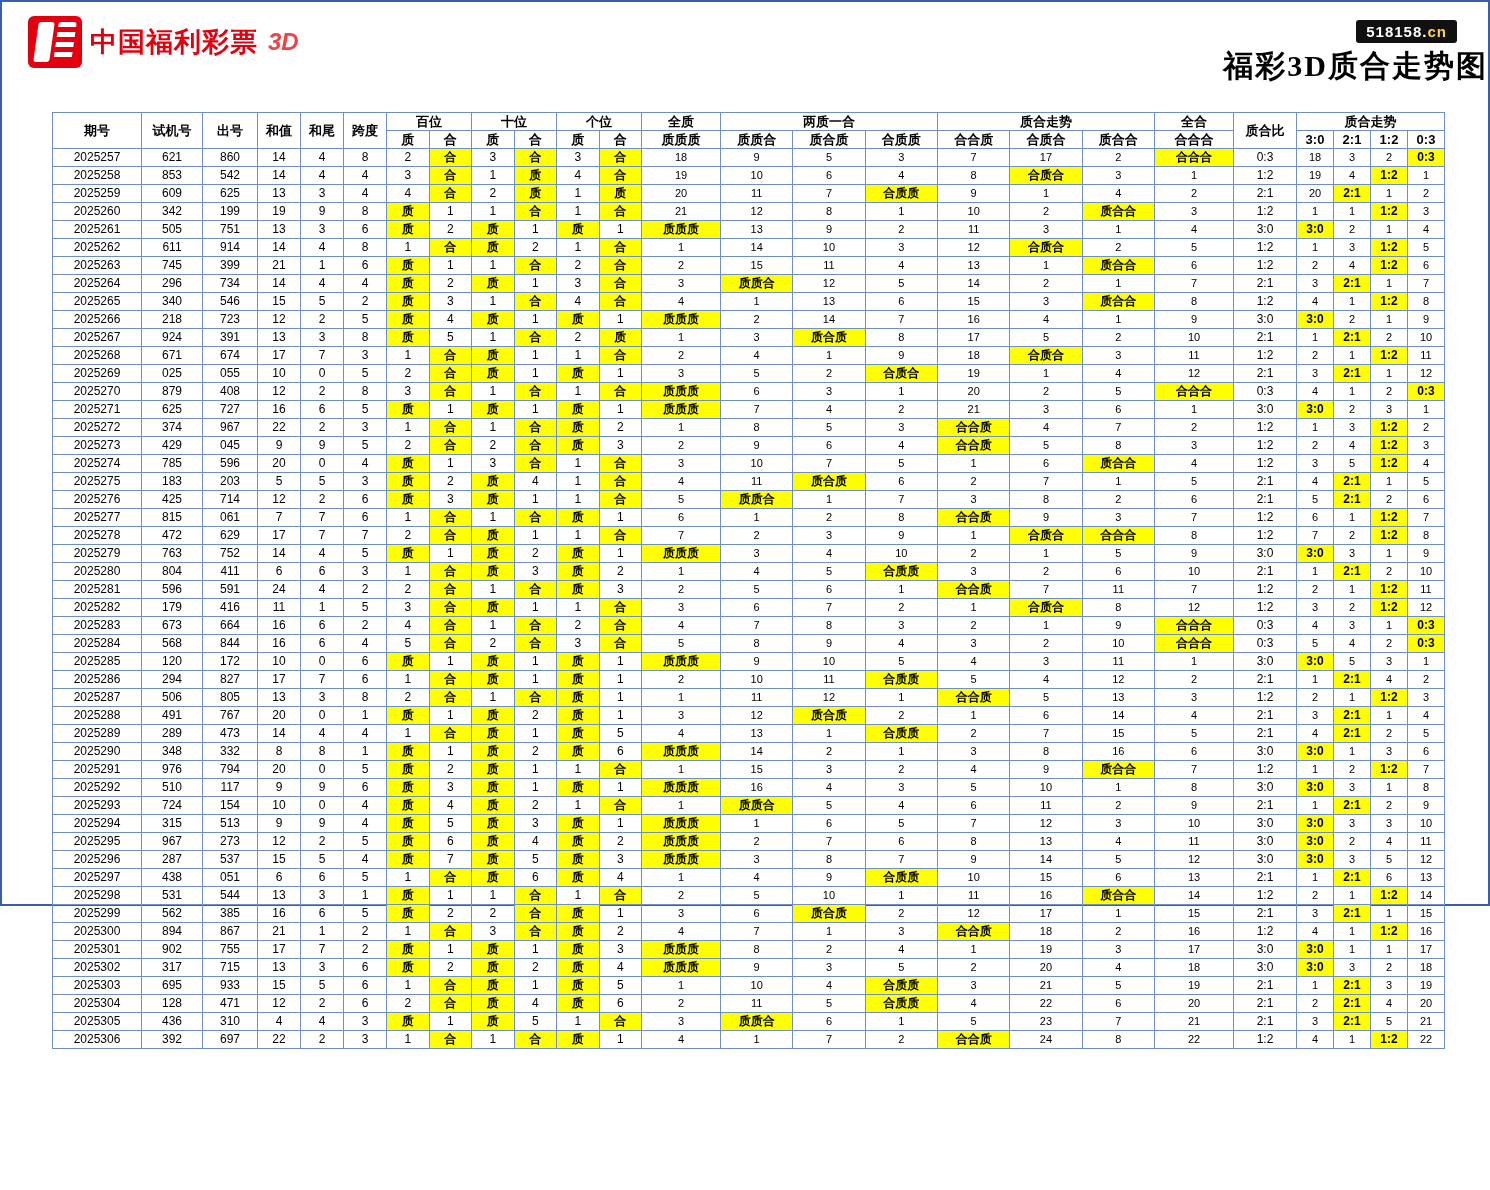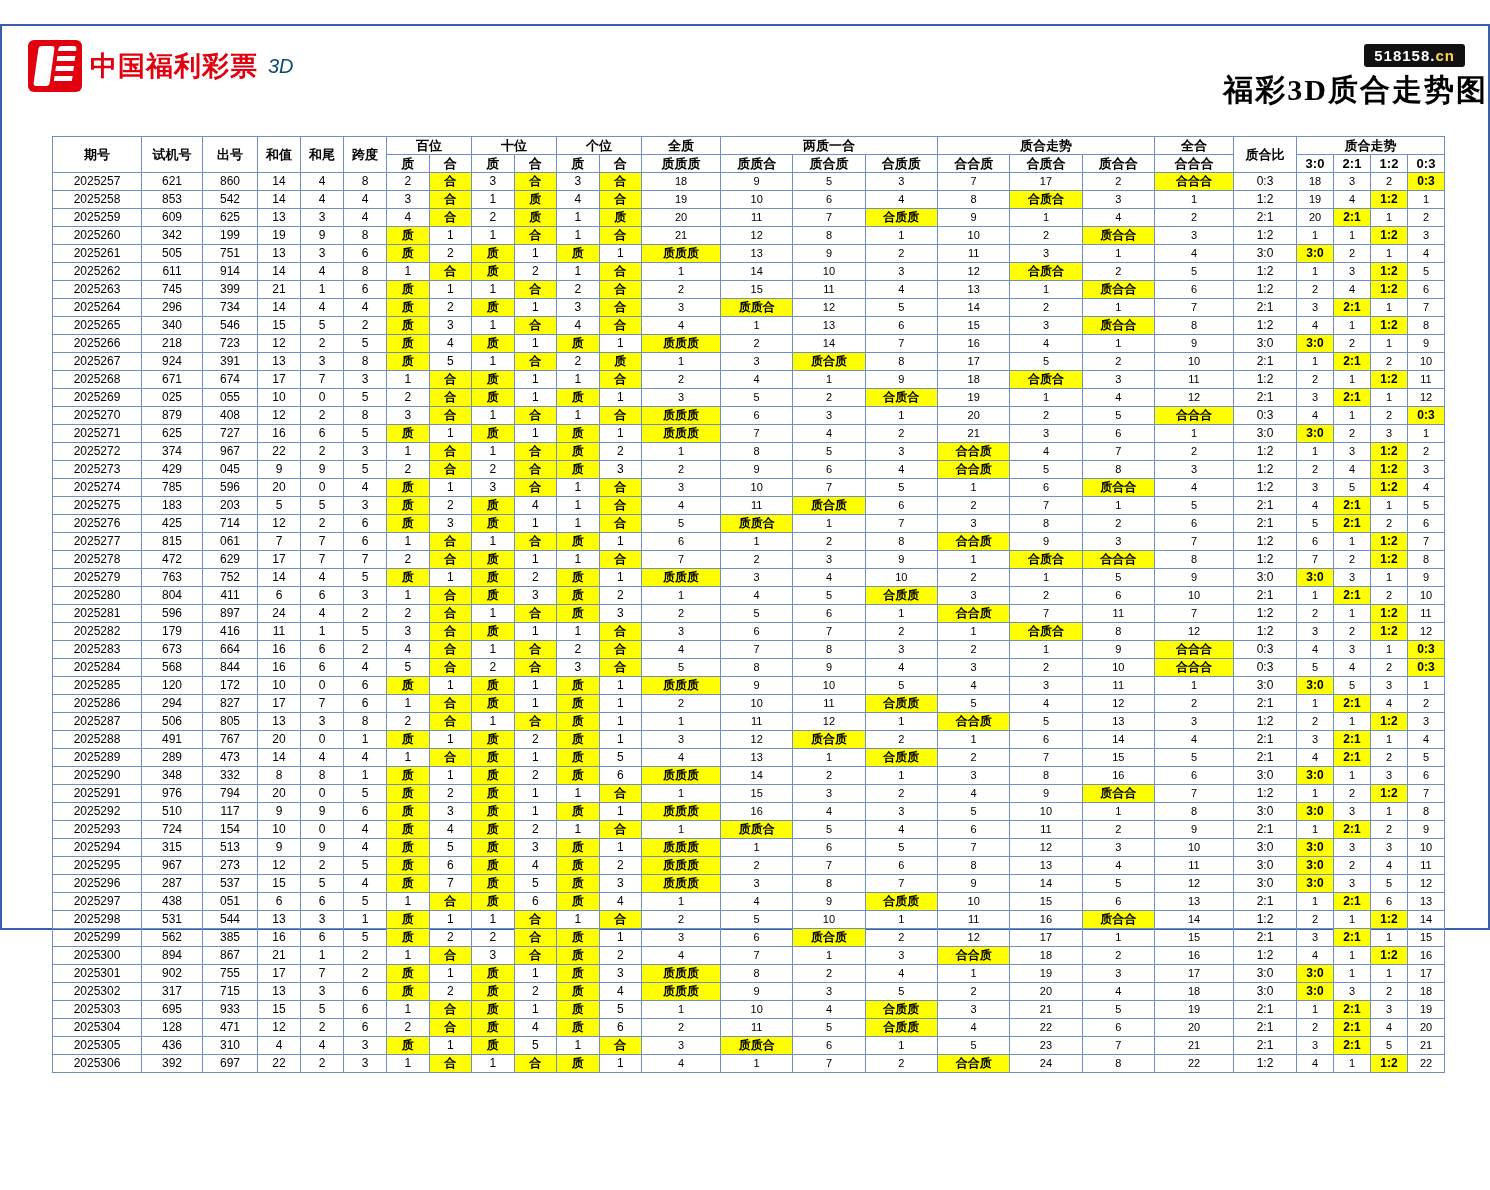--- a/index.html
+++ b/index.html
@@ -9,21 +9,20 @@
     font-family:"Liberation Sans","DejaVu Sans",sans-serif;
     color:#000;
     overflow:hidden;
   }
   .page{
     position:relative;
     width:1490px;height:906px;
     border:2px solid #3a5fa8;
     box-sizing:border-box;
     background:#fff;
-    margin-top:24px;
   }
   
   .header{
     position:relative;
     height:84px;
   }
   .logo{
     position:absolute;left:26px;top:14px;
     display:flex;align-items:center;gap:8px;
   }
@@ -42,32 +41,32 @@
   .logo-mark:after{
     content:"";position:absolute;left:28px;top:6px;
     width:18px;height:40px;
     background:repeating-linear-gradient(#fff 0 5px,#e2000f 5px 10px);
     border-radius:3px;transform:skewX(-8deg);
   }
   .logo-text{
     font-size:27px;font-weight:bold;color:#e2000f;letter-spacing:1px;
   }
   .logo-3d{
-    font-size:20px;font-weight:normal;font-style:italic;color:#0c4a6e;
+    font-size:24px;font-weight:bold;font-style:italic;color:#ef4444;
     margin-left:2px;
   }
   .title{
     position:absolute;left:0;right:0;top:44px;
     text-align:right;
     font-size:30px;font-weight:bold;
     font-family:"Liberation Serif","DejaVu Serif",serif;
     letter-spacing:2px;
   }
   .badge{
-    position:absolute;right:23px;top:18px;
+    position:absolute;right:31px;top:18px;
     background:#111;color:#fff;
     font-size:15px;font-weight:bold;
     padding:3px 10px;border-radius:3px;
     letter-spacing:1px;
   }
   .badge .cn{color:#ffd24d;}
   
   .tablewrap{
     position:absolute;left:50px;top:110px;
   }
@@ -795,21 +794,21 @@
             <td class="sm">10</td>
             <td>2:1</td>
             <td class="sm">1</td>
             <td class="cell-hl">2:1</td>
             <td class="sm">2</td>
             <td class="sm">10</td>
           </tr>
           <tr>
             <td>2025281</td>
             <td>596</td>
-            <td>897</td>
+            <td>591</td>
             <td>24</td>
             <td>4</td>
             <td>2</td>
             <td>2</td>
             <td class="cell-hl">合</td>
             <td>1</td>
             <td class="cell-hl">合</td>
             <td class="cell-hl">质</td>
             <td>3</td>
             <td class="sm">2</td>

